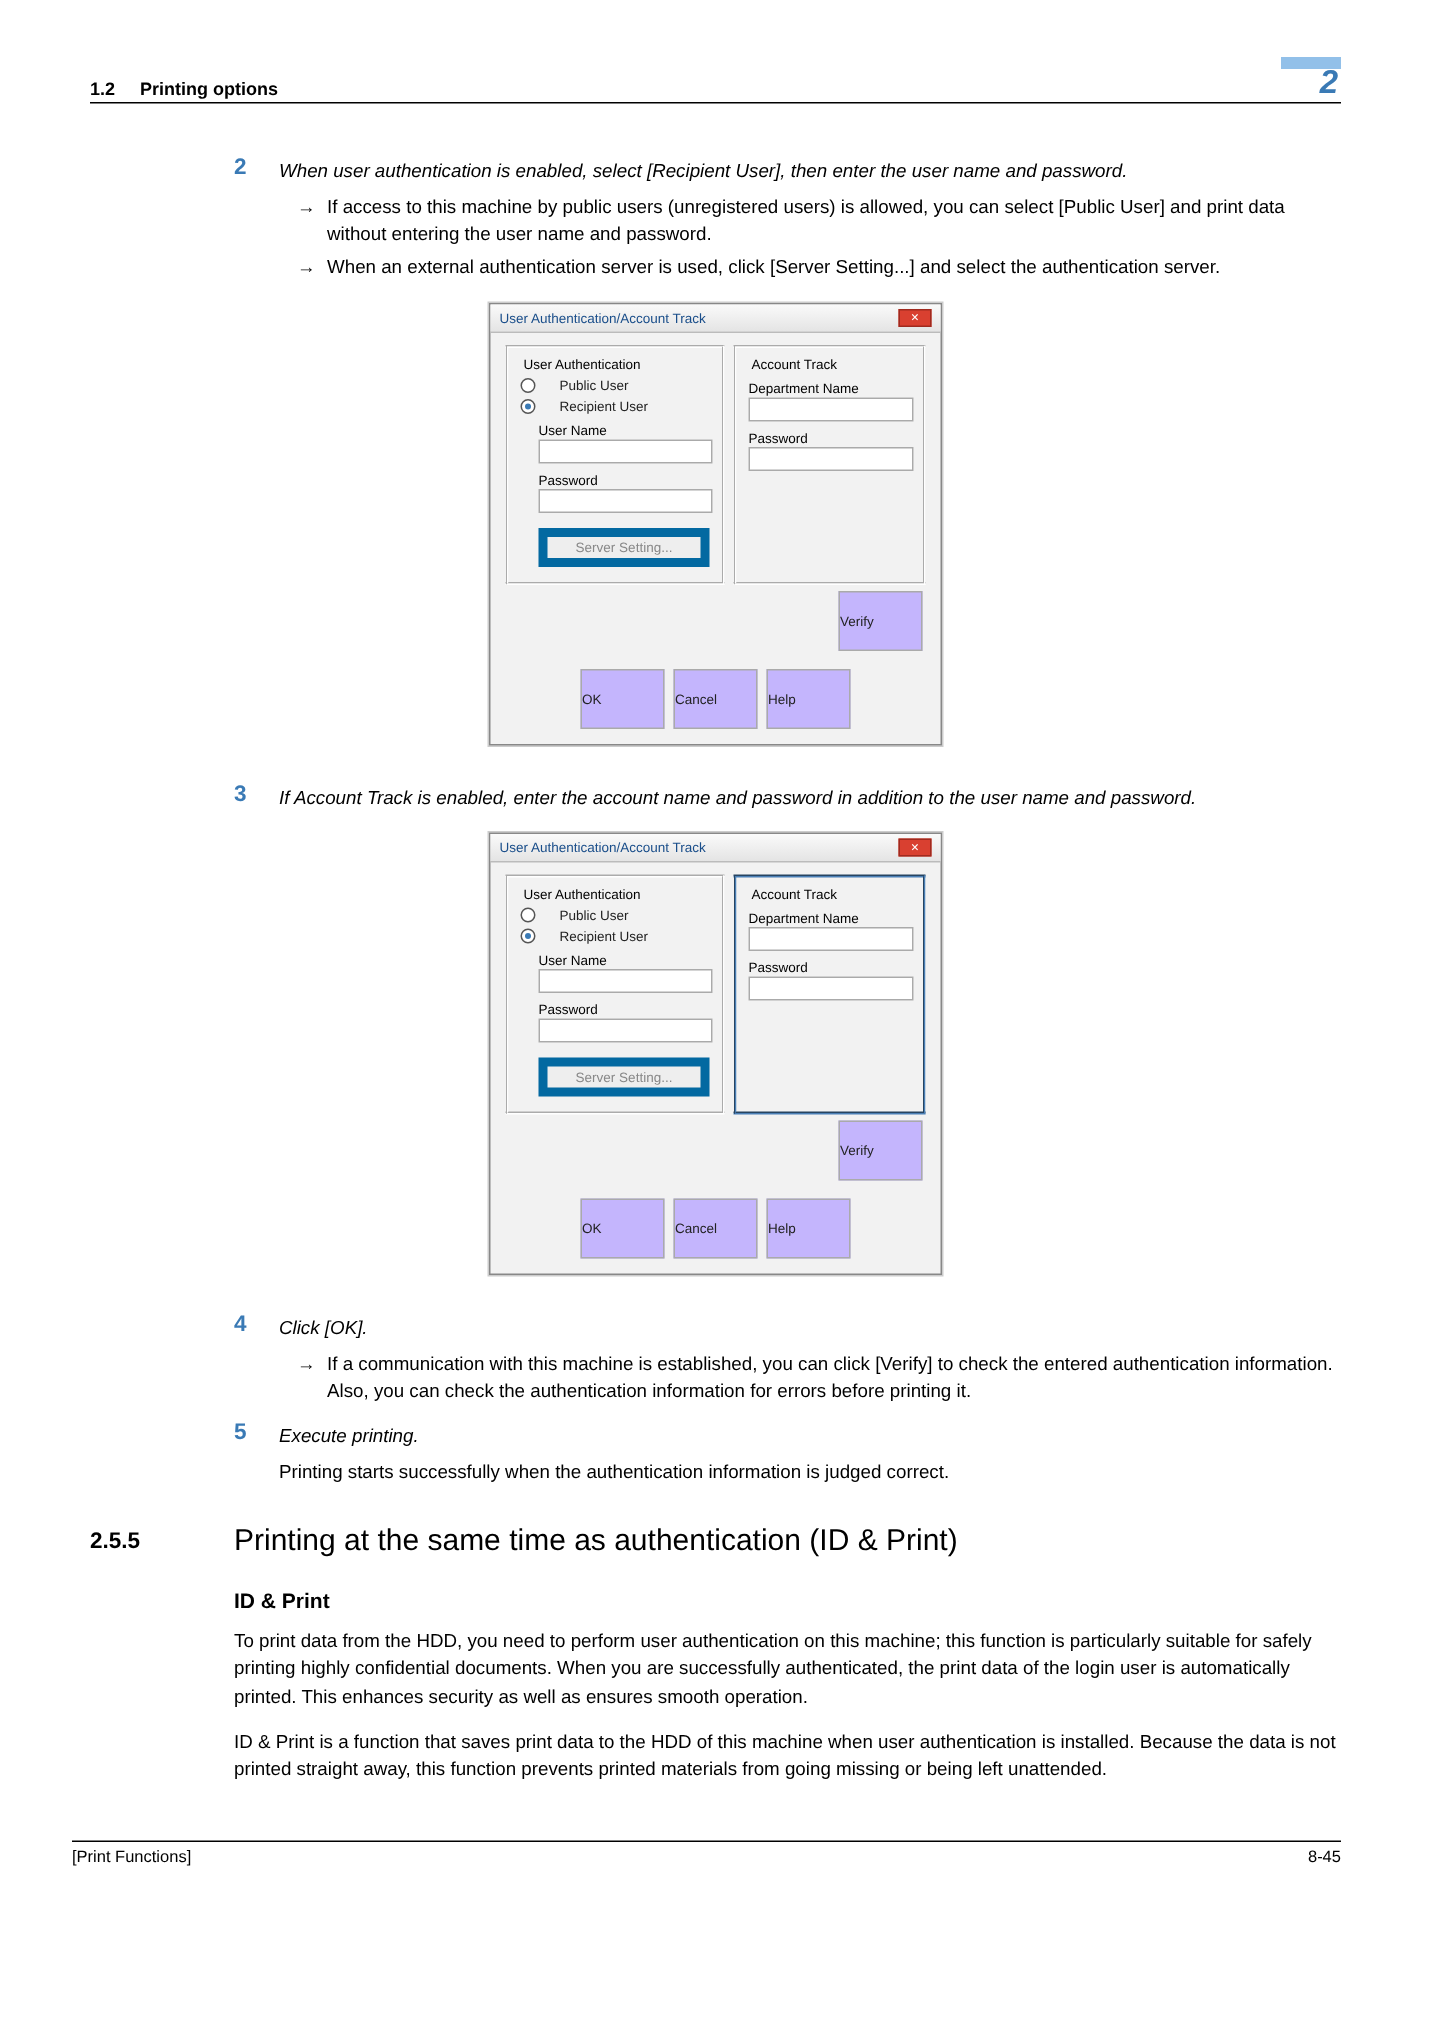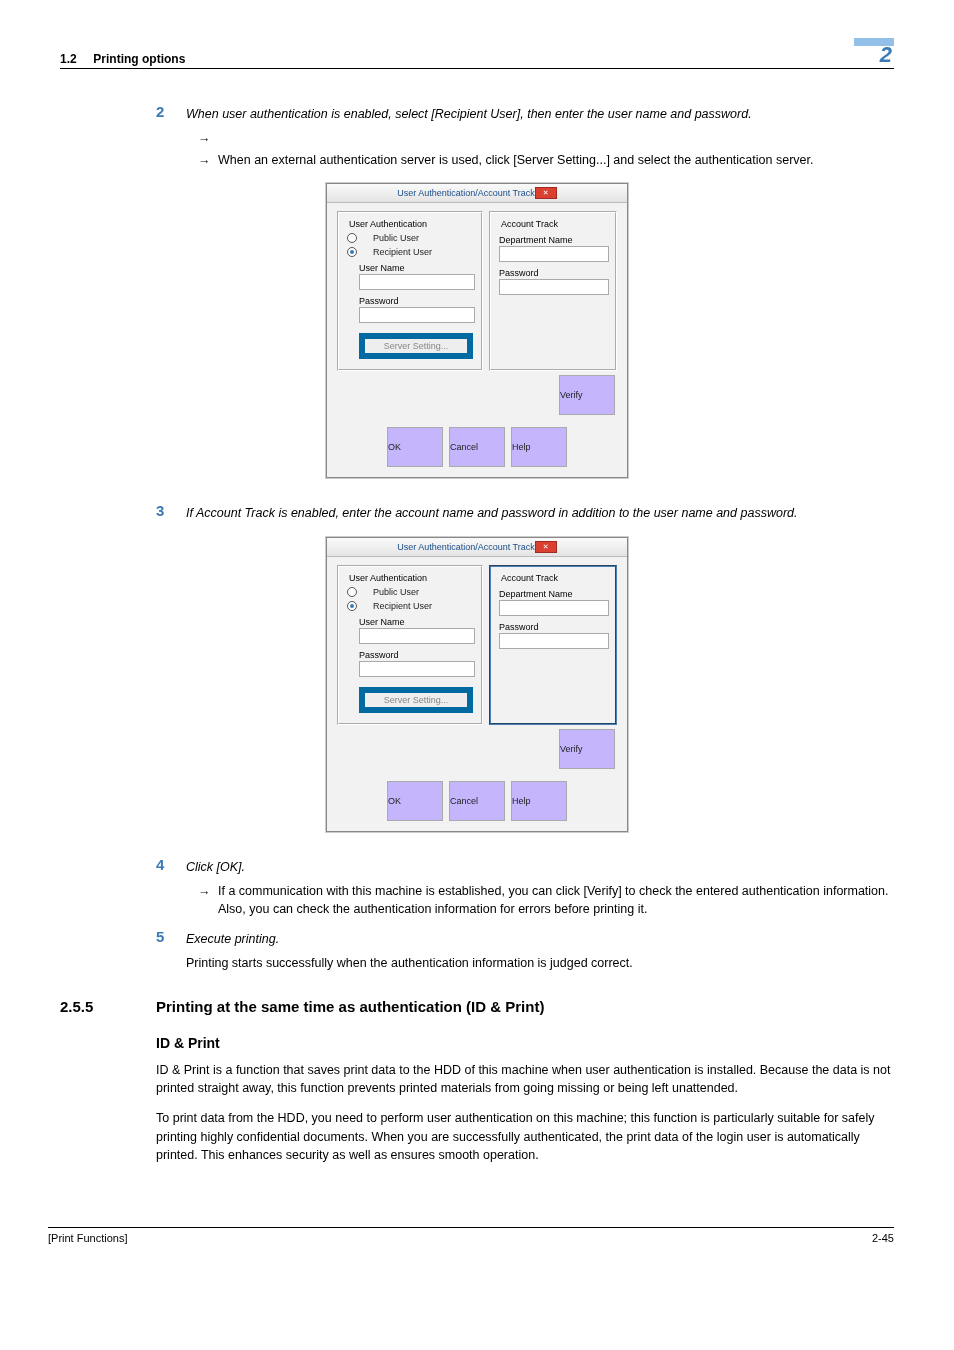--- a/index.html
+++ b/index.html
@@ -100,21 +100,21 @@
     background: #f2f2f2;
     font-size: 9px;
     box-shadow: 0 0 0 1px #ccc;
   }
   .dialog-title {
     background: linear-gradient(#fafafa, #e4e4e4);
     border-bottom: 1px solid #bbb;
     padding: 3px 6px;
     color: #1a4e8a;
     display: flex;
-    justify-content: center;
+    justify-content: space-between;
     align-items: center;
     font-size: 9px;
   }
   .dialog-close {
     background: #d94030;
     color: #fff;
     width: 20px;
     height: 10px;
     font-size: 7px;
     display: flex;
@@ -206,22 +206,22 @@
     align-items: center;
     margin-top: 26px;
     margin-bottom: 20px;
   }
   .section-num {
     font-size: 15px;
     font-weight: bold;
     width: 96px;
   }
   .section-title {
-    font-size: 15px;
-    font-weight: bold;
+    font-size: 20px;
+    font-weight: normal;
   }
   .sub-heading {
     font-size: 14px;
     font-weight: bold;
     margin-left: 96px;
     margin-bottom: 10px;
   }
   .para {
     font-size: 12.5px;
     line-height: 1.45;
@@ -263,20 +263,21 @@
   </div>
 
   <div class="content">
 
     <div class="step-row">
       <div class="step-num">2</div>
       <div class="step-text">When user authentication is enabled, select [Recipient User], then enter the user name and password.</div>
     </div>
     <div class="sub-bullet">
       <div class="arrow">→</div>
+      <div class="sub-bullet-text">If access to this machine by public users (unregistered users) is allowed, you can select [Public User] and print data without entering the user name and password.</div>
     </div>
     <div class="sub-bullet">
       <div class="arrow">→</div>
       <div class="sub-bullet-text">When an external authentication server is used, click [Server Setting...] and select the authentication server.</div>
     </div>
 
     <div class="dialog-wrap">
       <div class="dialog">
         <div class="dialog-title">
           <span>User Authentication/Account Track</span>
@@ -384,23 +385,23 @@
     </div>
     <div class="indent-text">Printing starts successfully when the authentication information is judged correct.</div>
 
     <div class="section-heading">
       <div class="section-num">2.5.5</div>
       <div class="section-title">Printing at the same time as authentication (ID &amp; Print)</div>
     </div>
 
     <div class="sub-heading">ID &amp; Print</div>
 
+    <div class="para">To print data from the HDD, you need to perform user authentication on this machine; this function is particularly suitable for safely printing highly confidential documents. When you are successfully authenticated, the print data of the login user is automatically printed. This enhances security as well as ensures smooth operation.</div>
     <div class="para">ID &amp; Print is a function that saves print data to the HDD of this machine when user authentication is installed. Because the data is not printed straight away, this function prevents printed materials from going missing or being left unattended.</div>
-    <div class="para">To print data from the HDD, you need to perform user authentication on this machine; this function is particularly suitable for safely printing highly confidential documents. When you are successfully authenticated, the print data of the login user is automatically printed. This enhances security as well as ensures smooth operation.</div>
 
   </div>
 
   <div class="footer">
     <span>[Print Functions]</span>
-    <span>2-45</span>
+    <span>8-45</span>
   </div>
 
 </div>
 
 </body></html>

